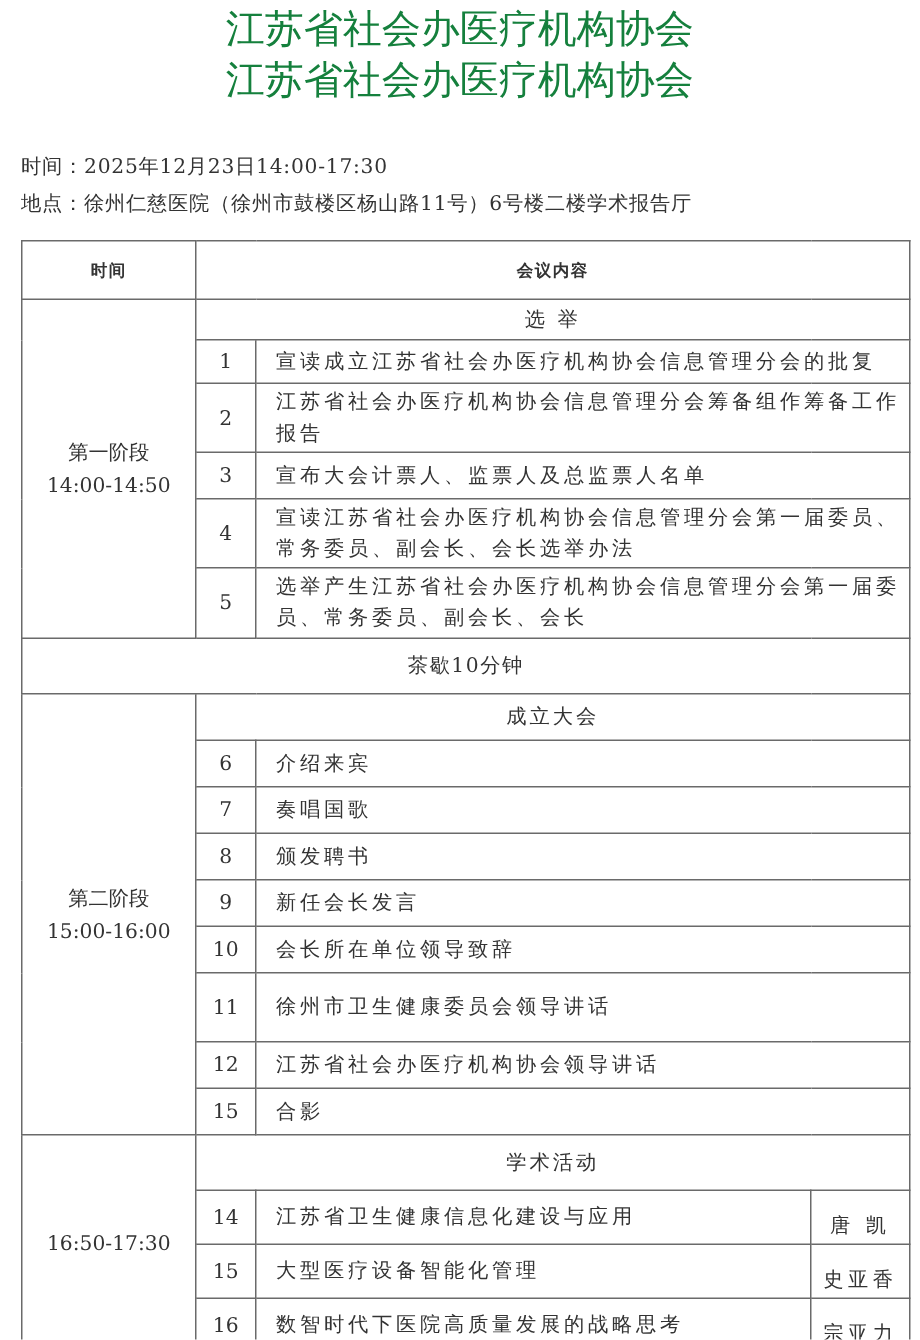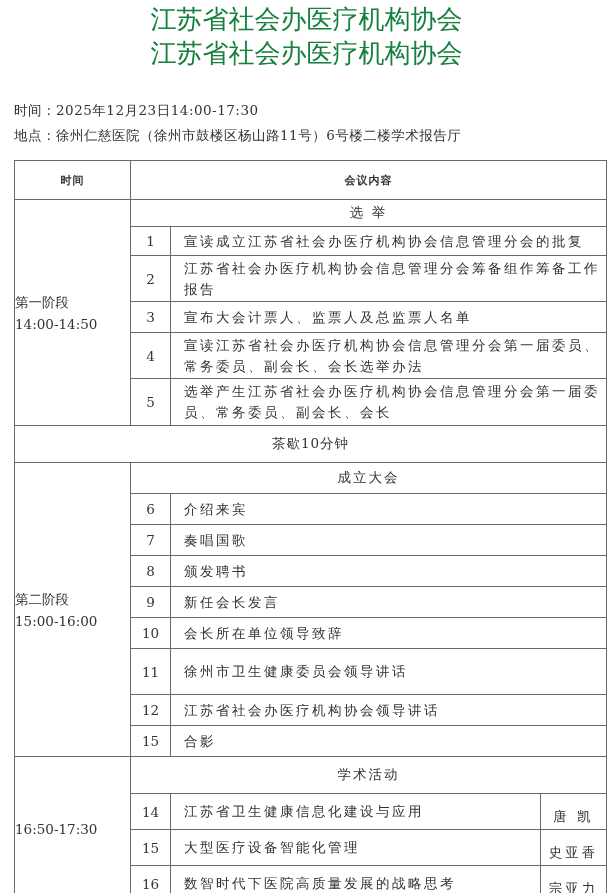--- a/index.html
+++ b/index.html
@@ -9,21 +9,21 @@
            font-family: "DejaVu Sans", "Liberation Sans", sans-serif;
            font-size: 26px; color: #15803d; letter-spacing: 0px; }
   .t1 { top: 2px; }
   .t2 { top: 36px; }
   .meta { position: absolute; left: 14px; font-size: 13.5px; color: #333; letter-spacing: 0.5px; }
   .m1 { top: 102px; }
   .m2 { top: 127px; }
   table { position: absolute; left: 14px; top: 160px; width: 592px;
           border-collapse: collapse; table-layout: fixed; font-size: 13.5px; color: #333; }
   td { border: 1px solid #6a6a6a; padding: 0; vertical-align: middle; }
-  .c-time { width: 115px; line-height: 22px; }
+  .c-time { width: 115px; text-align: center; line-height: 22px; }
   .c-num { width: 39px; text-align: center; }
   .c-text { padding-left: 13px; padding-right: 6px; line-height: 21px; letter-spacing: 2.5px; margin-top: 32px; }
   .c-spk { width: 66px; text-align: center; vertical-align: bottom; padding-bottom: 3px; letter-spacing: 3px; }
   .hdr { font-weight: bold; text-align: center; height: 38px; font-size: 11px; letter-spacing: 1px; }
   .sect { text-align: center; letter-spacing: 2px; margin-left: 11px; }
   .break { text-align: center; height: 36px; letter-spacing: 1px; }
 </style>
 </head>
 <body>
 

